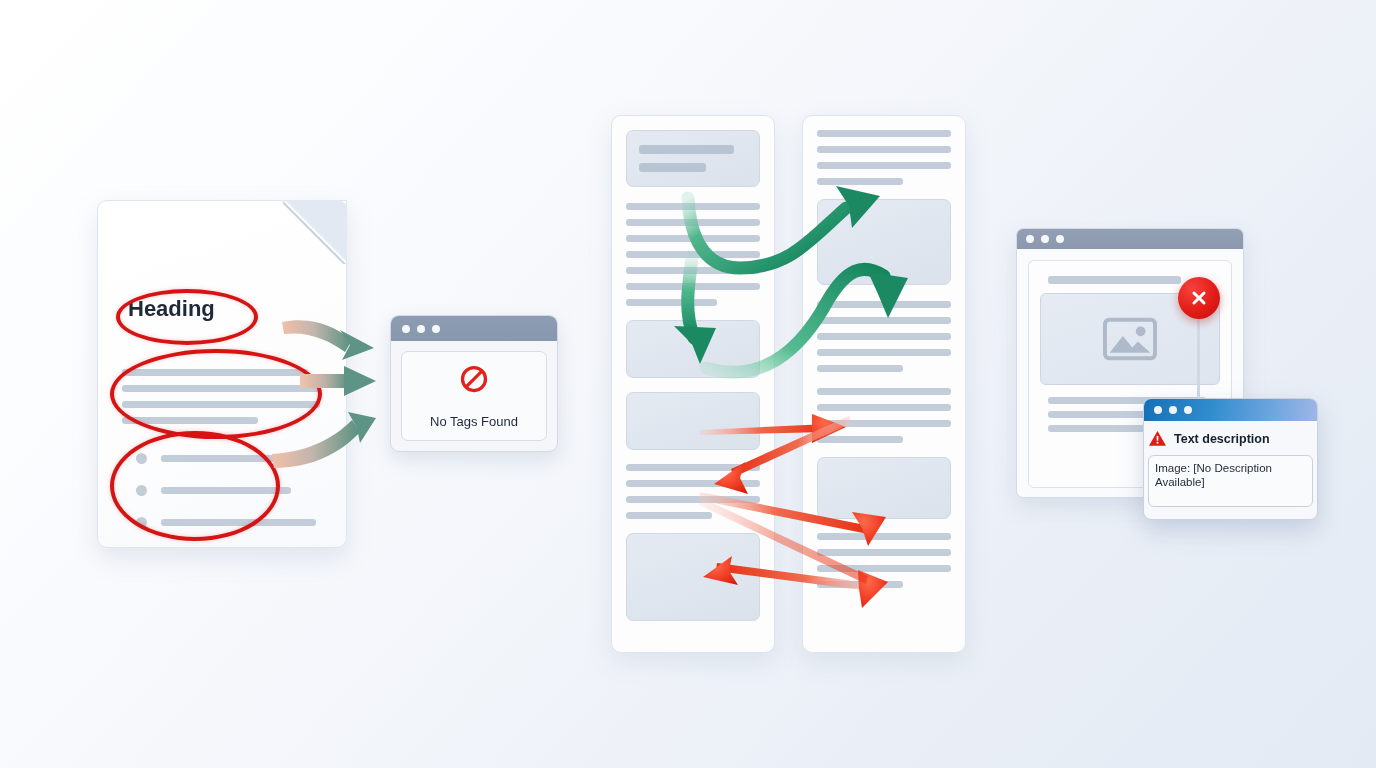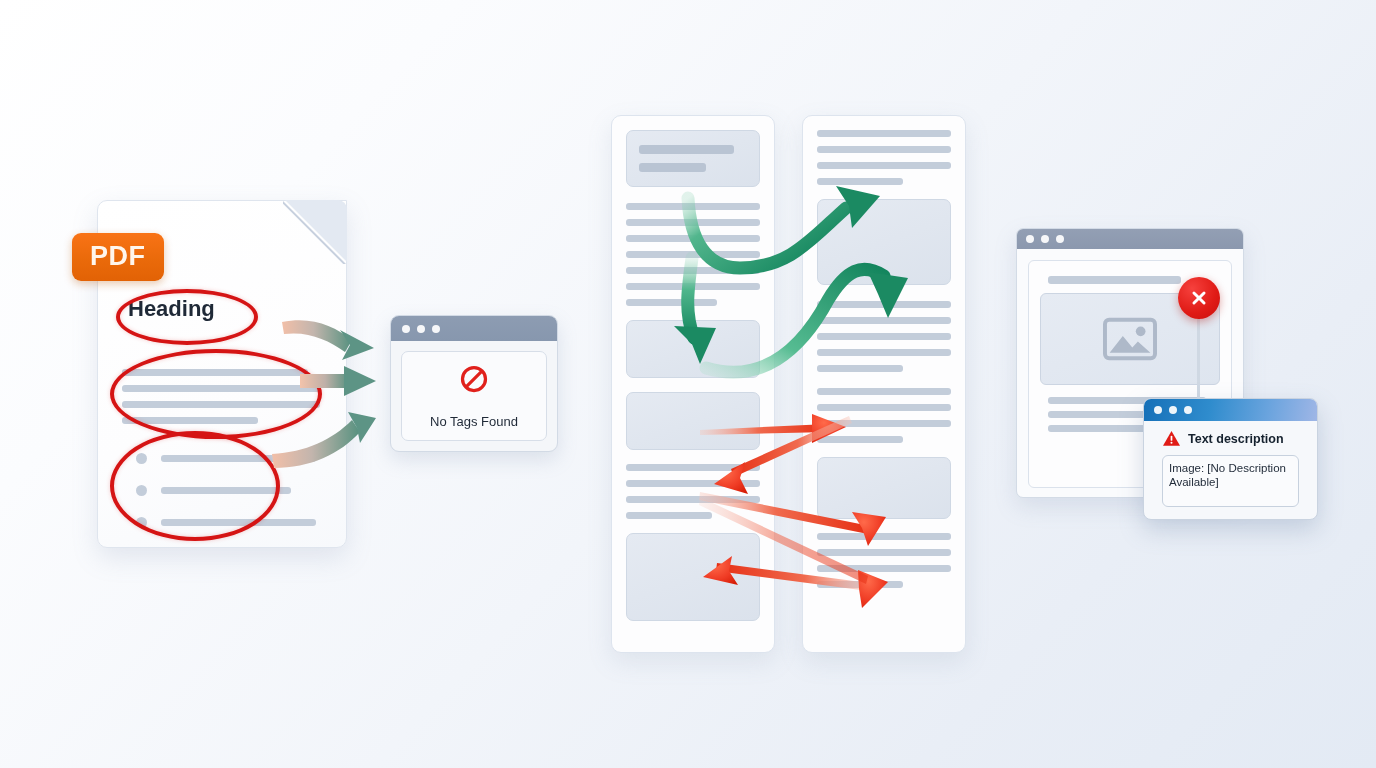--- a/index.html
+++ b/index.html
@@ -139,40 +139,39 @@
     position: absolute; left: 1143px; top: 398px; width: 175px; height: 122px;
     background: #f6f8fb; border: 1px solid #c9d3e0; border-radius: 8px;
     box-shadow: 0 10px 24px rgba(100,125,160,.28);
     overflow: hidden; z-index: 10;
   }
   #desc-dialog .titlebar {
     height: 22px;
     background: linear-gradient(100deg,#1670b8 0%, #2f8ccd 38%, #6ba4de 72%, #9fb6e6 100%);
     display: flex; align-items: center; padding-left: 10px;
   }
-  #desc-dialog .dlg-body { padding: 9px 18px 10px; }
+  #desc-dialog .dlg-body { padding: 9px 4px 10px; }
   #desc-dialog .dlg-title { display: flex; align-items: center; gap: 7px; margin-bottom: 8px; }
   #desc-dialog .dlg-title span { font-size: 12.5px; font-weight: bold; color: #15212e; }
   #desc-dialog textarea {
     width: 100%; height: 52px; resize: none;
     border: 1px solid #c7d1de; border-radius: 6px; background: #fafbfd;
     font-family: "Liberation Sans", sans-serif; font-size: 11.5px; color: #1f2937;
     padding: 5px 6px; line-height: 1.25; outline: none;
   }
   svg.overlay { position: absolute; inset: 0; width: 1376px; height: 768px; pointer-events: none; }
 </style>
 </head>
 <body>
 
 <div class="stage">
 
   <div id="pdf-doc">
     <div class="fold-edge"></div>
 
-    <div class="pdf-badge">PDF</div>
 
     <div class="pdf-heading">Heading</div>
 
     <div class="pdf-block" style="left:24px; top:168px; width:200px;">
       <div class="bar" style="width:93%"></div>
       <div class="bar" style="width:99%"></div>
       <div class="bar" style="width:99%"></div>
       <div class="bar" style="width:68%"></div>
     </div>
 

